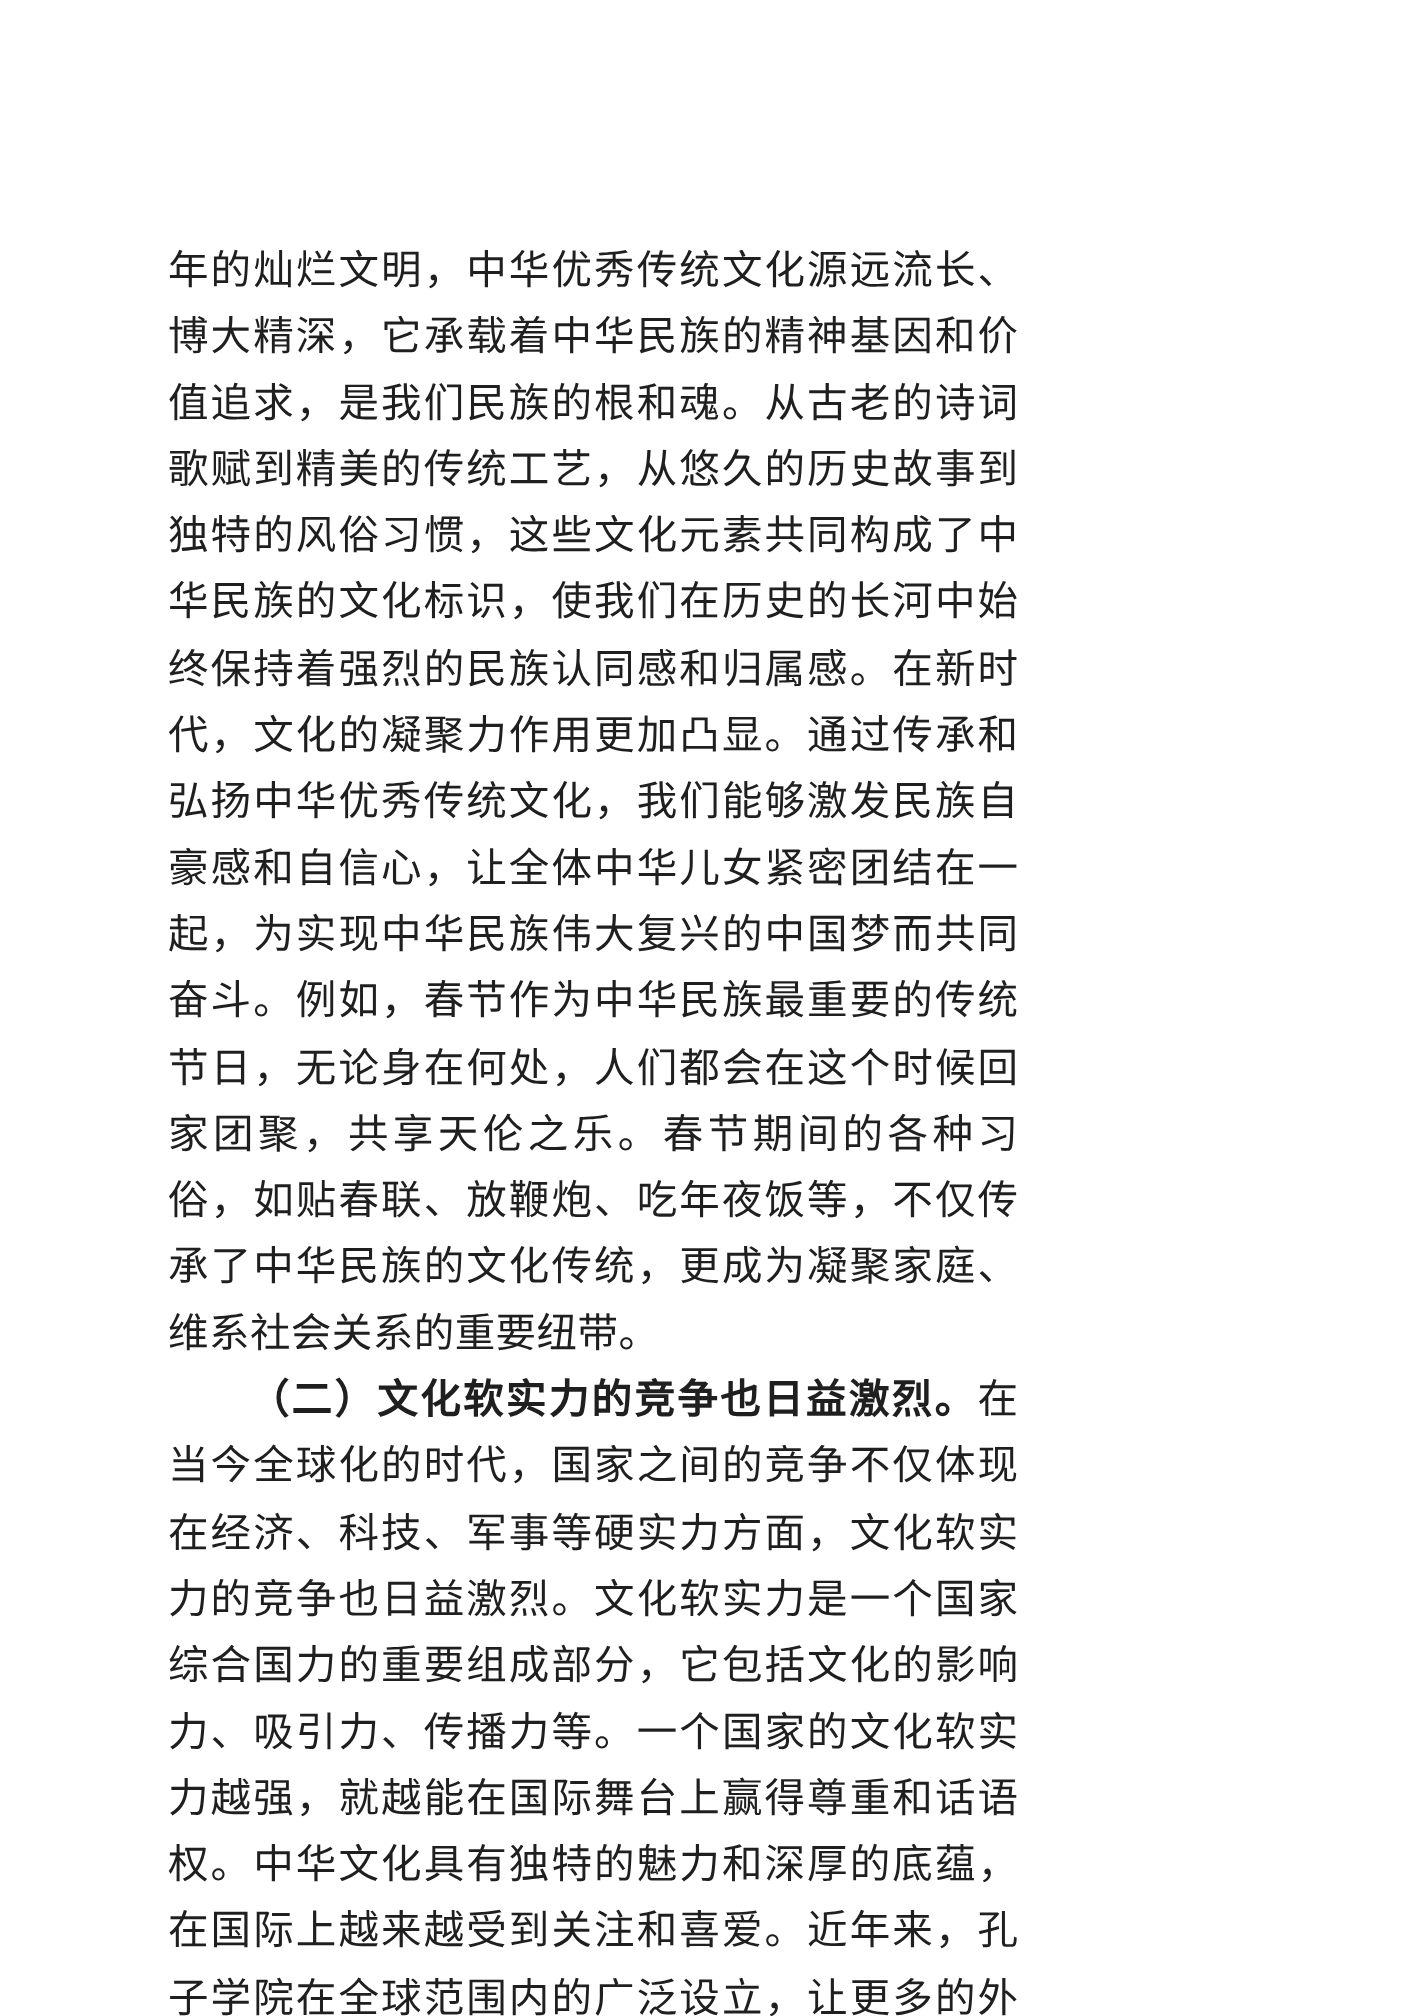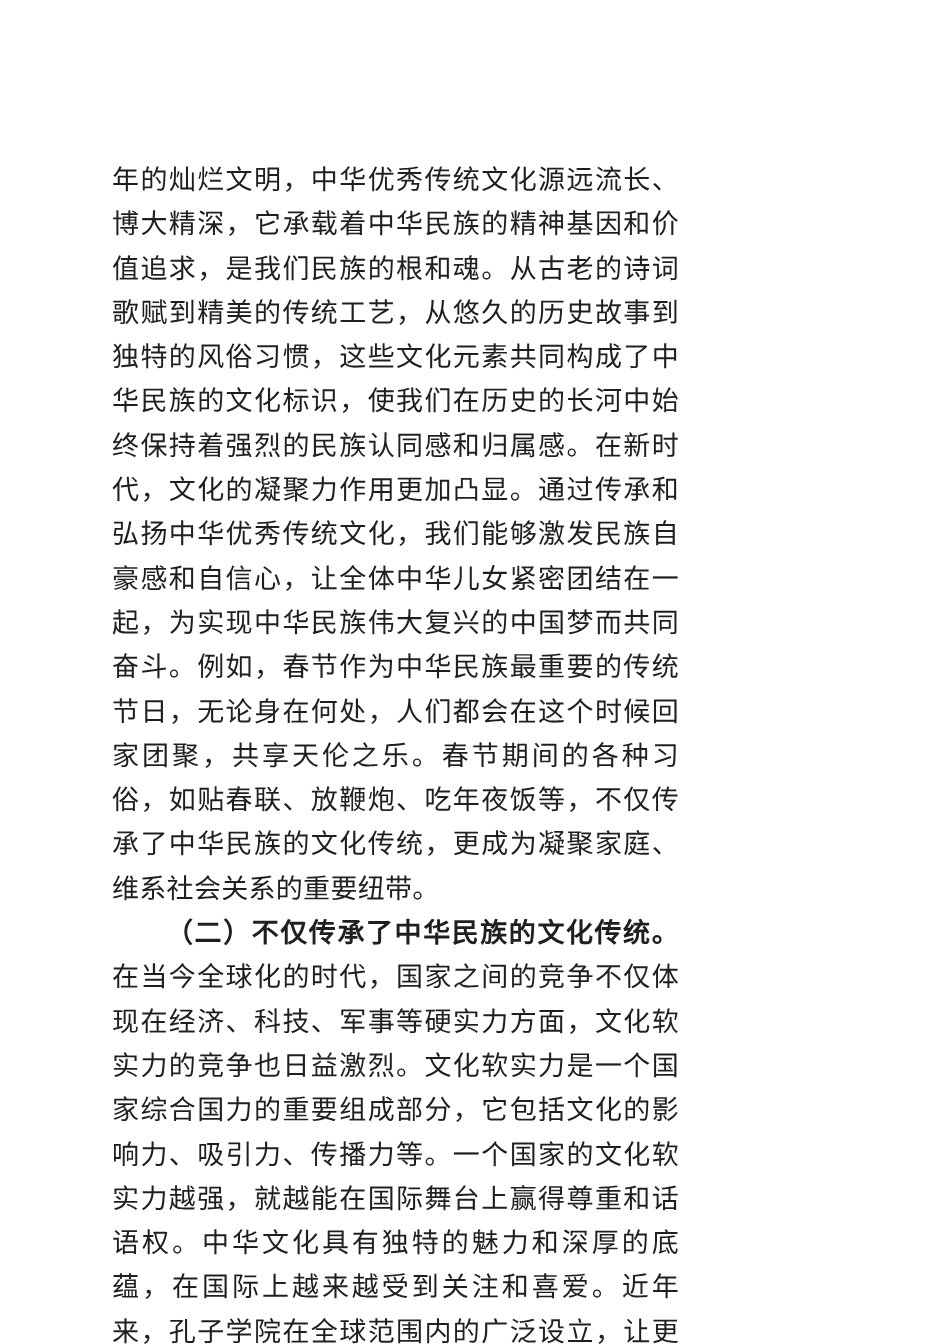--- a/index.html
+++ b/index.html
@@ -35,15 +35,15 @@
   .para .lead {
     font-weight: 700;
   }
 </style>
 </head>
 <body>
 
 <div class="page">
   <div class="doc-body">
     <p class="para"><span>年的灿烂文明，中华优秀传统文化源远流长、博大精深，它承载着中华民族的精神基因和价值追求，是我们民族的根和魂。从古老的诗词歌赋到精美的传统工艺，从悠久的历史故事到独特的风俗习惯，这些文化元素共同构成了中华民族的文化标识，使我们在历史的长河中始终保持着强烈的民族认同感和归属感。在新时代，文化的凝聚力作用更加凸显。通过传承和弘扬中华优秀传统文化，我们能够激发民族自豪感和自信心，让全体中华儿女紧密团结在一起，为实现中华民族伟大复兴的中国梦而共同奋斗。例如，春节作为中华民族最重要的传统节日，无论身在何处，人们都会在这个时候回家团聚，共享天伦之乐。春节期间的各种习俗，如贴春联、放鞭炮、吃年夜饭等，不仅传承了中华民族的文化传统，更成为凝聚家庭、维系社会关系的重要纽带。</span></p>
-    <p class="para indent"><b class="lead">（二）不仅传承了中华民族的文化传统。</b><span>在当今全球化的时代，国家之间的竞争不仅体现在经济、科技、军事等硬实力方面，文化软实力的竞争也日益激烈。文化软实力是一个国家综合国力的重要组成部分，它包括文化的影响力、吸引力、传播力等。一个国家的文化软实力越强，就越能在国际舞台上赢得尊重和话语权。中华文化具有独特的魅力和深厚的底蕴，在国际上越来越受到关注和喜爱。近年来，孔子学院在全球范围内的广泛设立，让更多的外国人有机会学习汉语、了解中国文化；中国的电影、电视剧、音乐、舞蹈等文化产品也不断走出国门，在国际市场上崭露头角。这些都展示了中华文化的独特魅力，</span></p>
+    <p class="para indent"><b class="lead">（二）文化软实力的竞争也日益激烈。</b><span>在当今全球化的时代，国家之间的竞争不仅体现在经济、科技、军事等硬实力方面，文化软实力的竞争也日益激烈。文化软实力是一个国家综合国力的重要组成部分，它包括文化的影响力、吸引力、传播力等。一个国家的文化软实力越强，就越能在国际舞台上赢得尊重和话语权。中华文化具有独特的魅力和深厚的底蕴，在国际上越来越受到关注和喜爱。近年来，孔子学院在全球范围内的广泛设立，让更多的外国人有机会学习汉语、了解中国文化；中国的电影、电视剧、音乐、舞蹈等文化产品也不断走出国门，在国际市场上崭露头角。这些都展示了中华文化的独特魅力，</span></p>
   </div>
 </div>
 
 </body></html>

